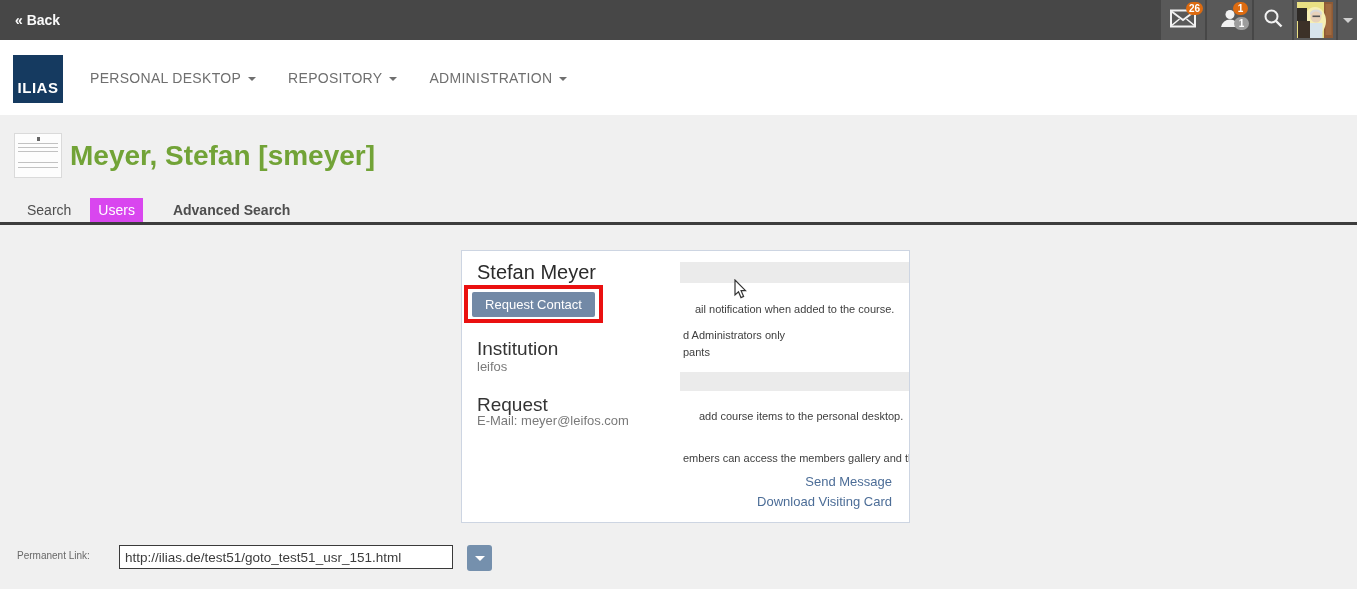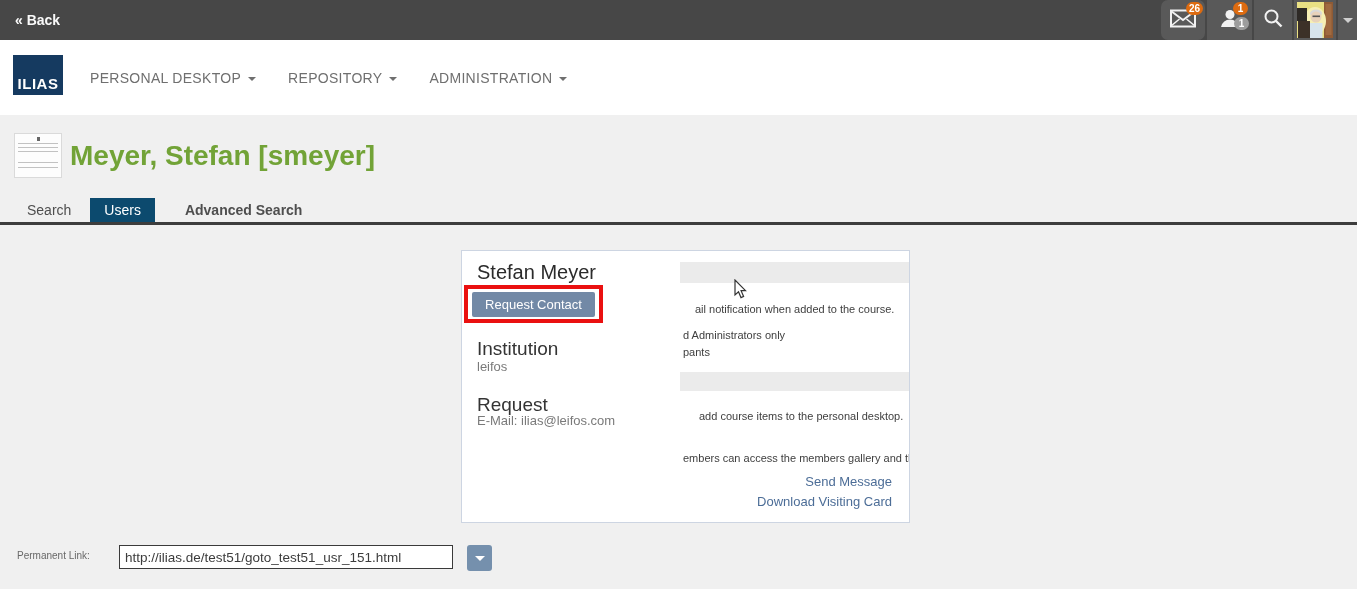--- a/index.html
+++ b/index.html
@@ -8,55 +8,55 @@
     position:relative; width:1357px; height:589px; overflow:hidden;
     font-family:"Liberation Sans", sans-serif; background:#fff;
   }
   
   .topbar { position:absolute; left:0; top:0; width:1357px; height:40px; background:#474747; }
   .back-link { position:absolute; left:15px; top:0; line-height:40px; color:#fafafa;
                font-size:14px; font-weight:bold; cursor:pointer; }
   .icon-panel { position:absolute; right:0; top:0; height:40px; display:flex; background:#474747; }
   .icon-cell { position:relative; height:40px; background:#595959; margin-left:2px;
                display:flex; align-items:center; justify-content:center; cursor:pointer; }
-  .cell-mail { width:44px;border-radius:7px; } .cell-contacts { width:45px; } .cell-search { width:38px; }
+  .cell-mail { width:44px; } .cell-contacts { width:45px; } .cell-search { width:38px; }
   .cell-avatar { width:42px; } .cell-caret { width:19px; }
   .badge { position:absolute; color:#fff; font-size:10px; line-height:13px; min-width:15px;
            text-align:center; border-radius:8px; padding:0 3px; font-weight:bold; }
   .badge-orange { background:#dd6b10; }
   .badge-gray   { background:#9d9d9d; }
   .mail-badge    { top:2px;  right:2px; }
   .contacts-top  { top:2px;  right:4px; }
   .contacts-bot  { top:17px; right:3px; }
   .caret-down { width:0; height:0; border-left:5px solid transparent; border-right:5px solid transparent;
                 border-top:5px solid #cfcfcf; }
   .avatar-frame { width:36px; height:36px; overflow:hidden; }
   
-  .logo { position:absolute; left:13px; top:55px; width:50px; height:40px; background:#153a60;
+  .logo { position:absolute; left:13px; top:55px; width:50px; height:48px; background:#153a60;
           display:flex; align-items:center; justify-content:center; padding-top:16px; cursor:pointer; }
   .logo span { color:#fff; font-weight:bold; font-size:15px; letter-spacing:.5px; }
   .mainnav { position:absolute; left:90px; top:40px; height:75px; display:flex; align-items:center; gap:32px; }
   .nav-item { color:#6f6f6f; font-size:14px; letter-spacing:.3px; cursor:pointer; white-space:nowrap; }
   .nav-item .nav-caret { display:inline-block; width:0; height:0; margin-left:7px; vertical-align:2px;
           border-left:4px solid transparent; border-right:4px solid transparent; border-top:4px solid #6f6f6f; }
   
   .graybody { position:absolute; left:0; top:115px; width:1357px; height:474px; background:#f0f0f0; }
   .thumb { position:absolute; left:14px; top:133px; width:48px; height:45px; background:#fdfdfd;
            border:1px solid #dadada; }
   .thumb .mark { position:absolute; left:22px; top:3px; width:3px; height:4px; background:#666; }
   .thumb .lines-a { position:absolute; left:3px; top:9px; right:3px; height:12px;
            background:repeating-linear-gradient(180deg,#c2c2c2 0 1px,#fdfdfd 1px 4px); }
   .thumb .lines-b { position:absolute; left:3px; top:28px; right:3px; height:10px;
            background:repeating-linear-gradient(180deg,#c2c2c2 0 1px,#fdfdfd 1px 5px); }
   .page-title { position:absolute; left:70px; top:140px; font-size:28px; color:#72a337; }
   
   .tabs { position:absolute; left:27px; top:198px; display:flex; align-items:flex-end; }
   .tab { line-height:24px; height:24px; font-size:14px; color:#4e4e4e; cursor:pointer; white-space:nowrap; }
   .tab.t-search { margin-right:19px; }
-  .tab.active { background:#0c4a6e; color:#fff; padding:0 14px; }
+  .tab.active { background:#d946ef; color:#fff; padding:0 8px; }
   .tab.t-adv { margin-left:30px;font-weight:bold; }
   .tabline { position:absolute; left:0; top:222px; width:1357px; height:3px; background:#3d3d3d; }
   
   .card { position:absolute; left:461px; top:250px; width:449px; height:273px; background:#fff;
           border:1px solid #cdd5e2; overflow:hidden; }
   .bg-rect { position:absolute; background:#ebebeb; }
   .bg-rect1 { left:218px; top:11px;  width:231px; height:21px; }
   .bg-rect2 { left:218px; top:121px; width:231px; height:19px; }
   .frag { position:absolute; font-size:11px; color:#3e3e3e; white-space:nowrap; }
   .frag1 { left:233px; top:52px; }
@@ -179,21 +179,21 @@
 
     <div class="card-name">Stefan Meyer</div>
 
     <div class="redbox">
       <button class="btn-request">Request Contact</button>
     </div>
 
     <div class="fld-label lbl-inst">Institution</div>
     <div class="fld-value val-inst">leifos</div>
     <div class="fld-label lbl-contact">Request</div>
-    <div class="fld-value val-email">E-Mail: ilias@leifos.com</div>
+    <div class="fld-value val-email">E-Mail: meyer@leifos.com</div>
 
     <span class="cursor-svg">
       <svg width="14" height="20" viewBox="0 0 14 20">
         <path d="M1,1 L1,16 L4.5,12.8 L7,18.6 L9.6,17.4 L7.1,11.7 L11.5,11.7 Z" fill="#fff" stroke="#333" stroke-width="1.2"></path>
       </svg>
     </span>
 
     <span class="card-link link-msg">Send Message</span>
     <span class="card-link link-card">Download Visiting Card</span>
   </div>

